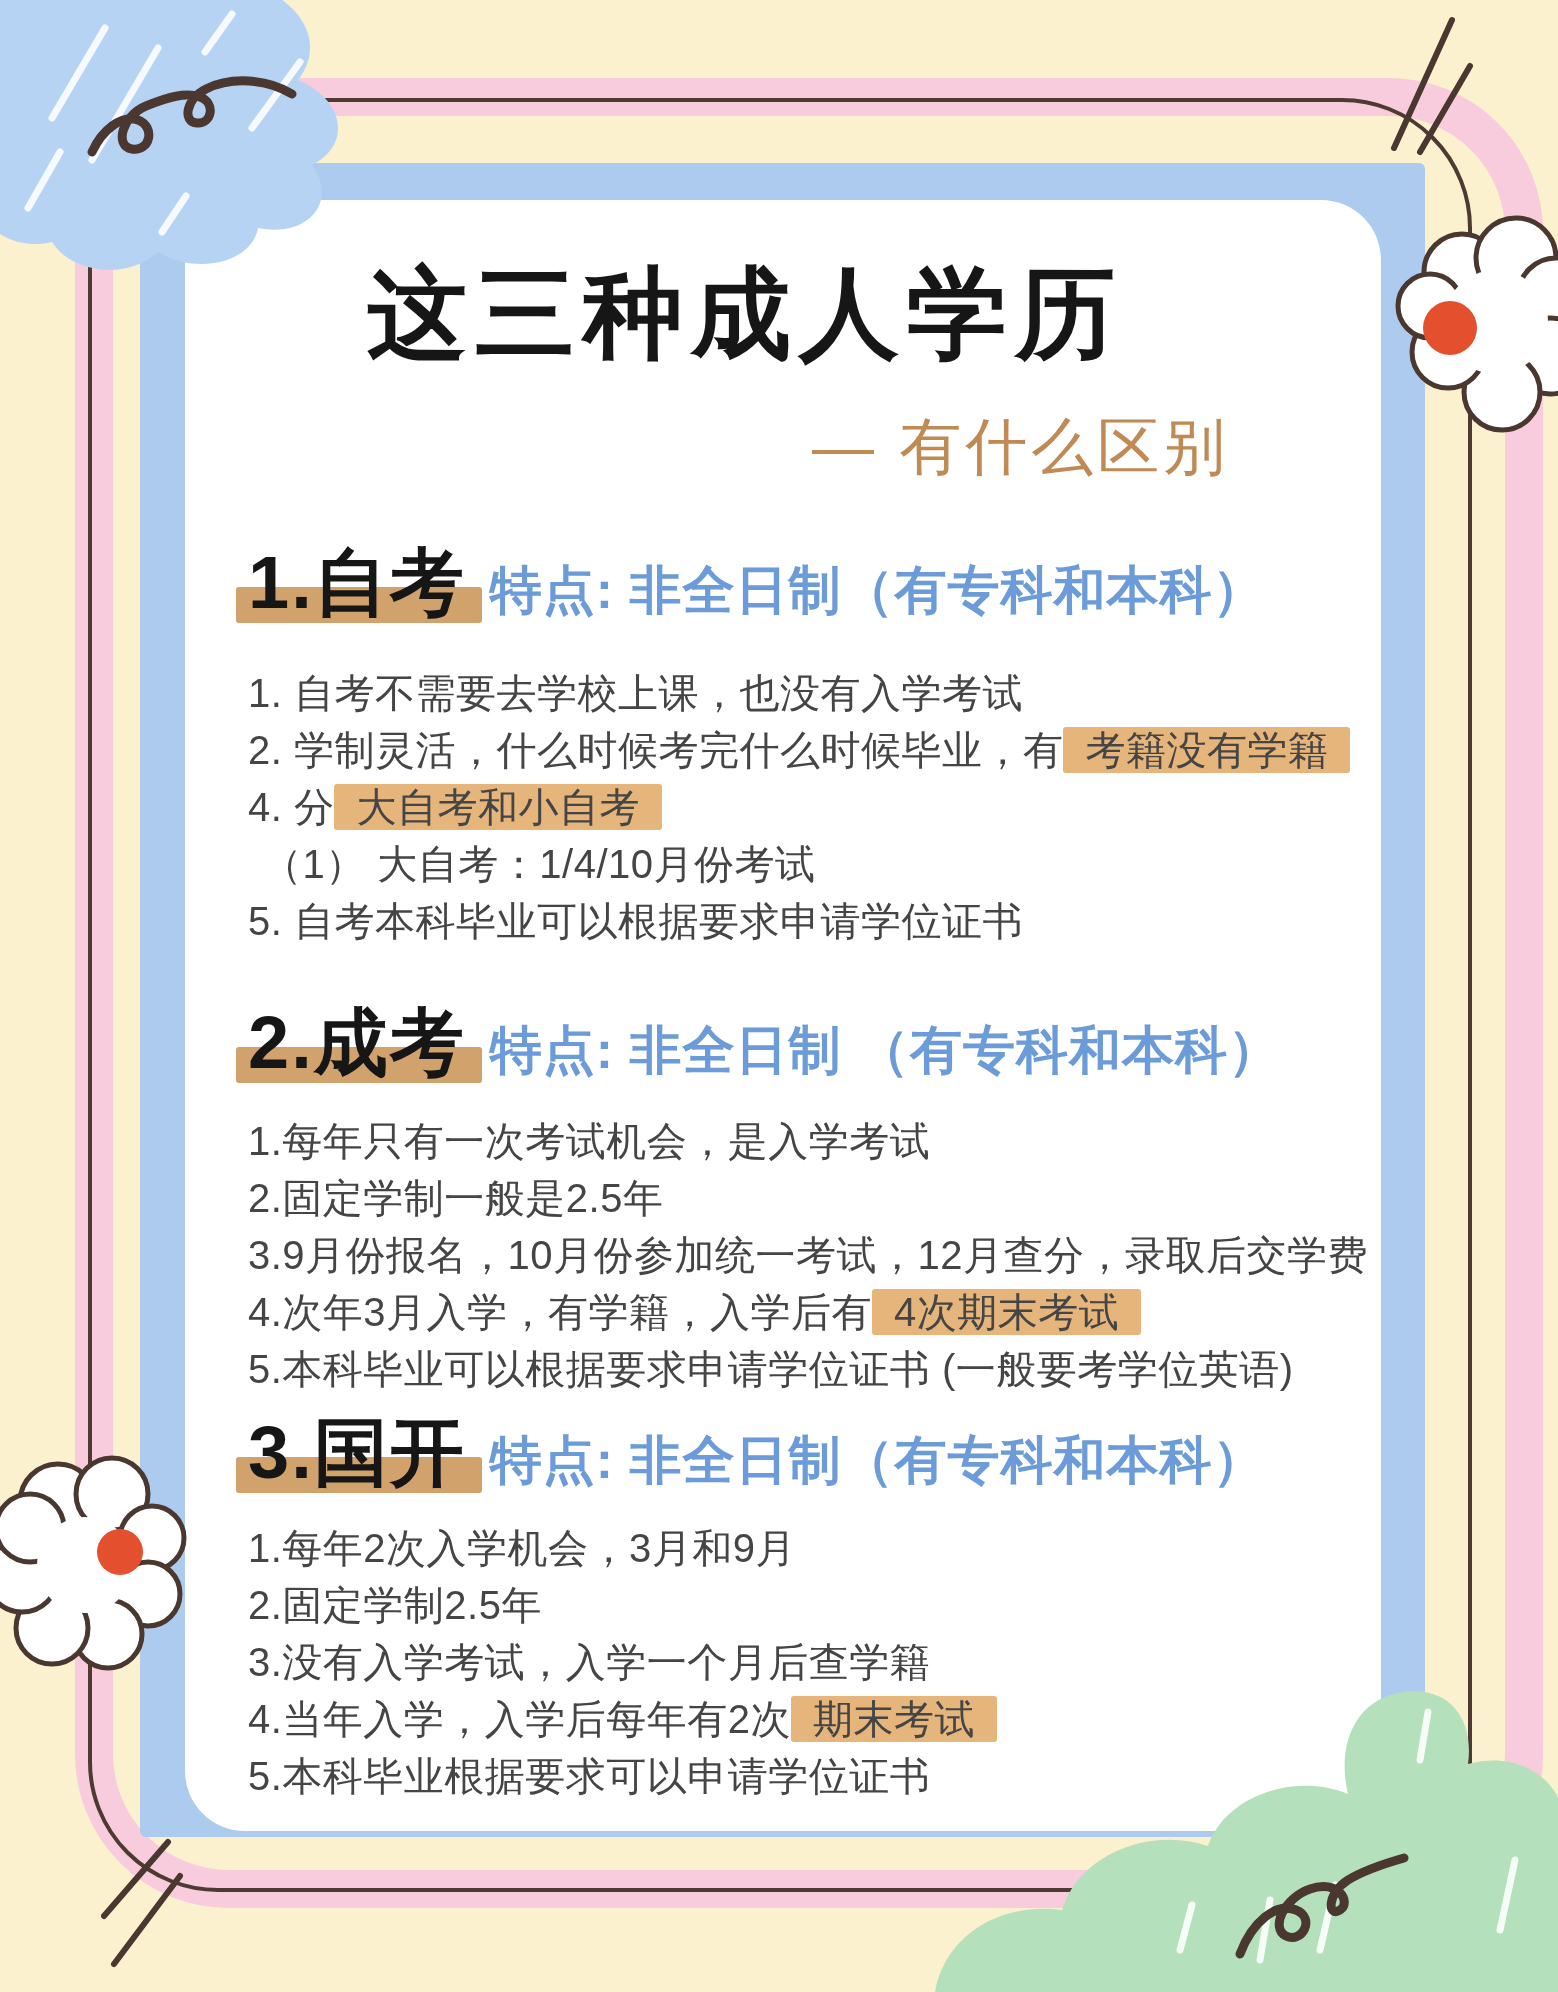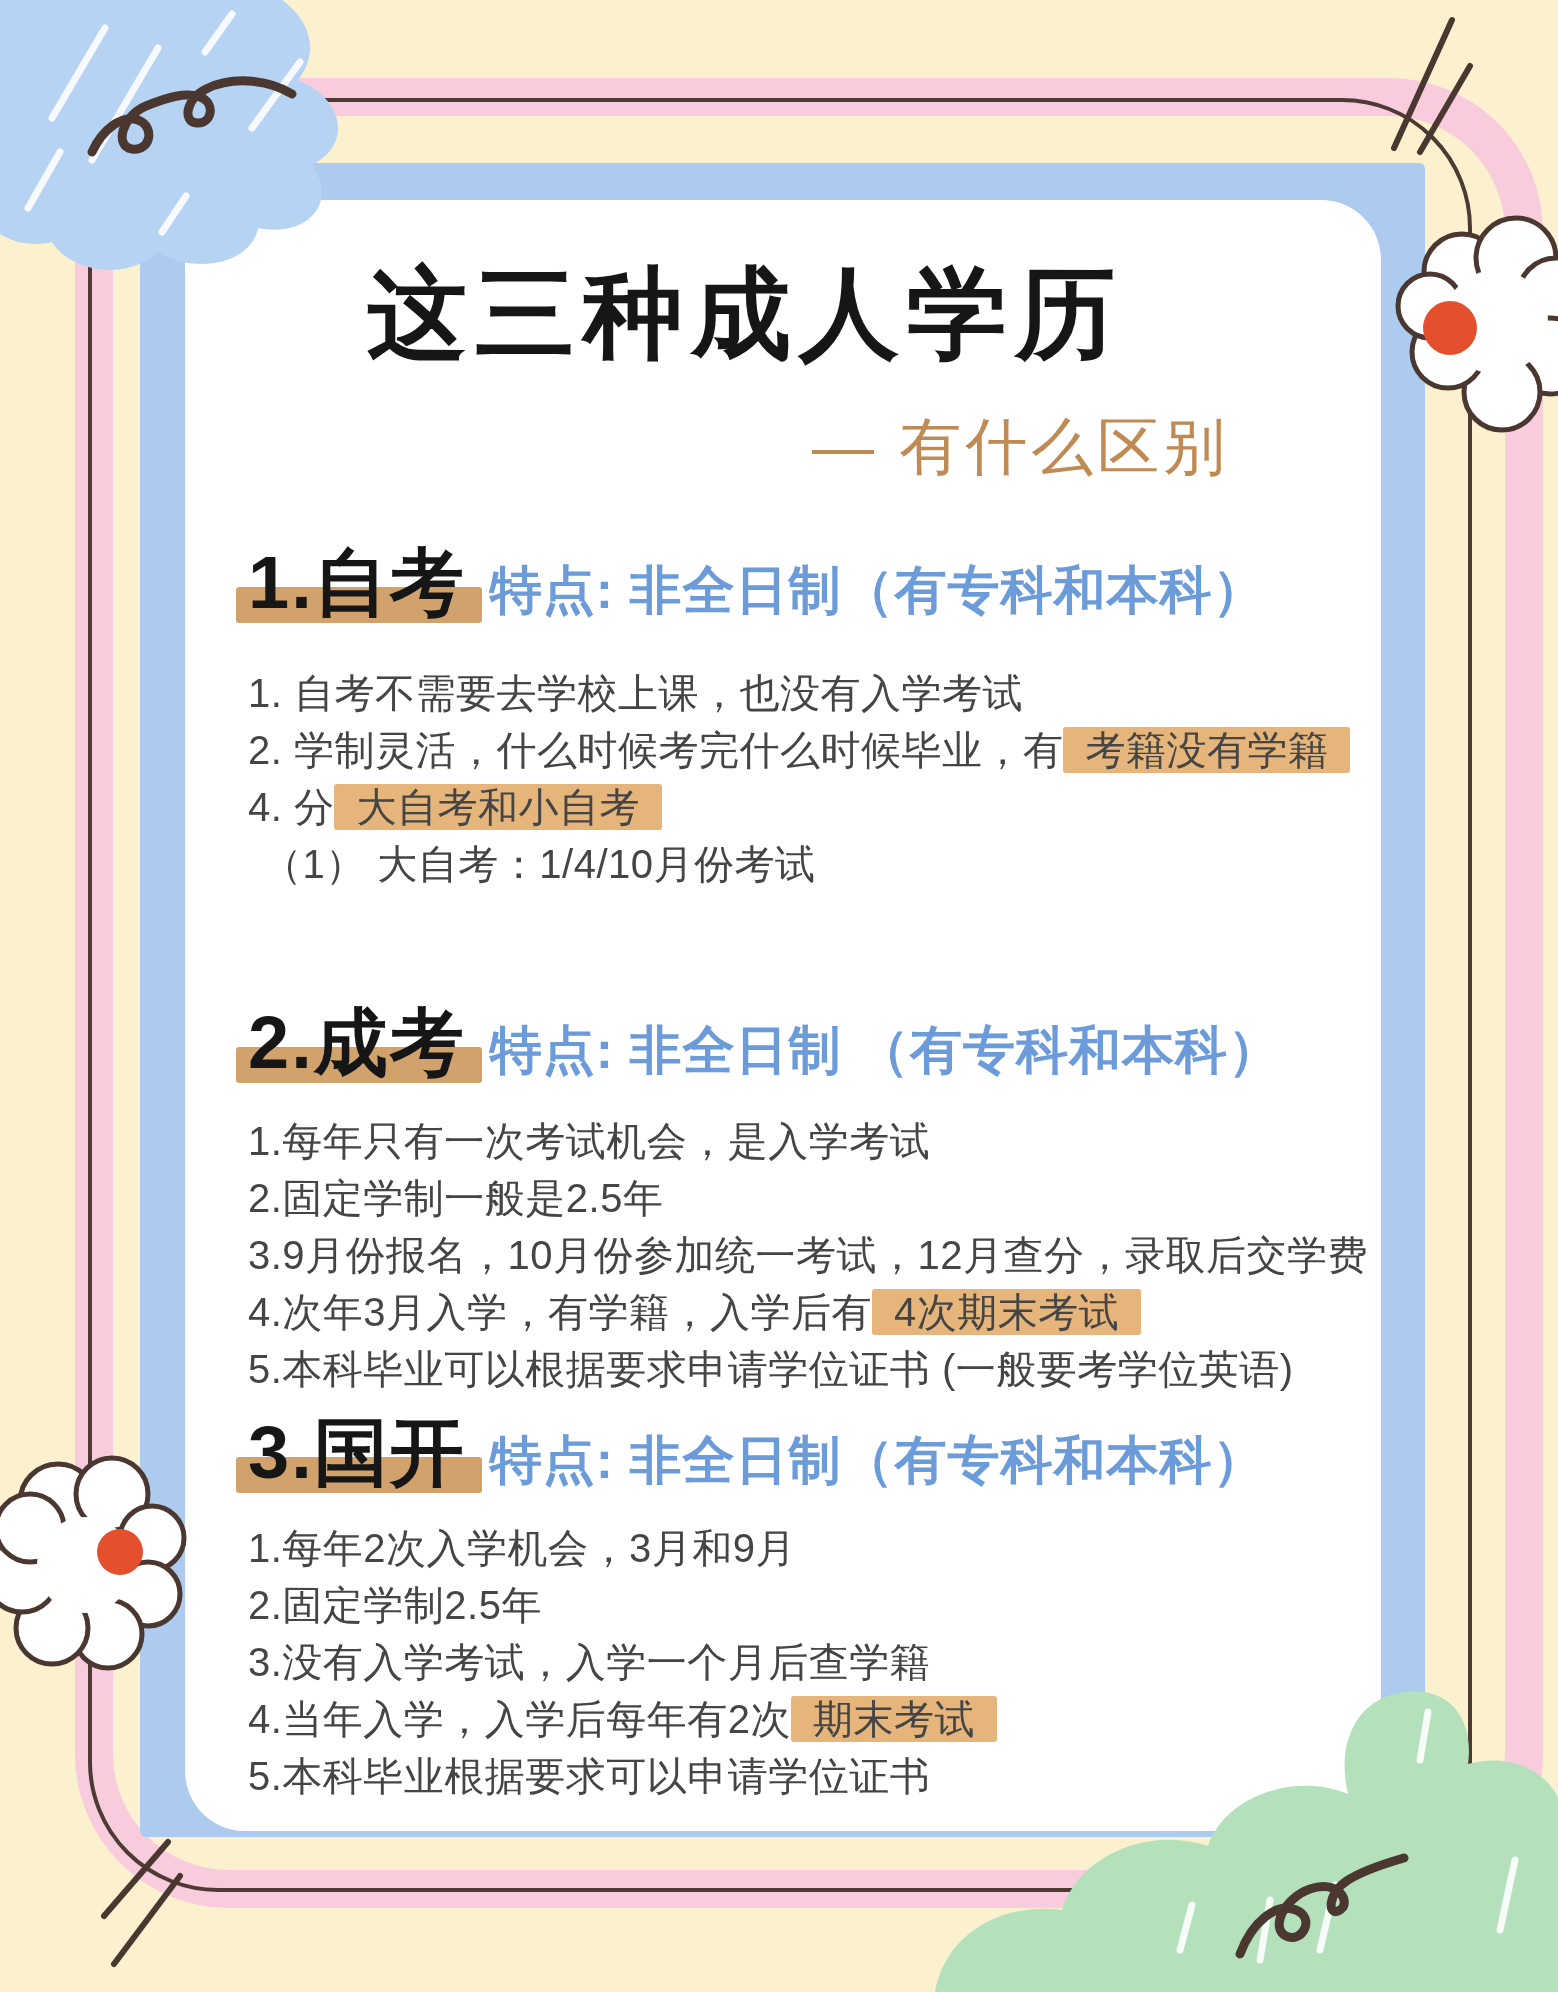--- a/index.html
+++ b/index.html
@@ -94,20 +94,21 @@
         <span class="sec-num">
           <span class="bar"></span>
           <span class="txt">1.自考</span>
         </span><span class="sec-feature">特点: 非全日制（有专科和本科）</span>
       </div>
       <div class="sec-items">
           <div class="item"><span>1. 自考不需要去学校上课，也没有入学考试</span></div>
           <div class="item"><span>2. 学制灵活，什么时候考完什么时候毕业，有</span><span class="hl">考籍没有学籍</span></div>
           <div class="item"><span>4. 分</span><span class="hl">大自考和小自考</span></div>
           <div class="item indent"><span>（1） 大自考：1/4/10月份考试</span></div>
+          <div class="item"><span>5. 自考本科毕业可以根据要求申请学位证书</span></div>
         </div>
     </section>
 
     <section class="edu-section">
       <div class="sec-header">
         <span class="sec-num">
           <span class="bar"></span>
           <span class="txt">2.成考</span>
         </span><span class="sec-feature">特点: 非全日制 （有专科和本科）</span>
       </div>

